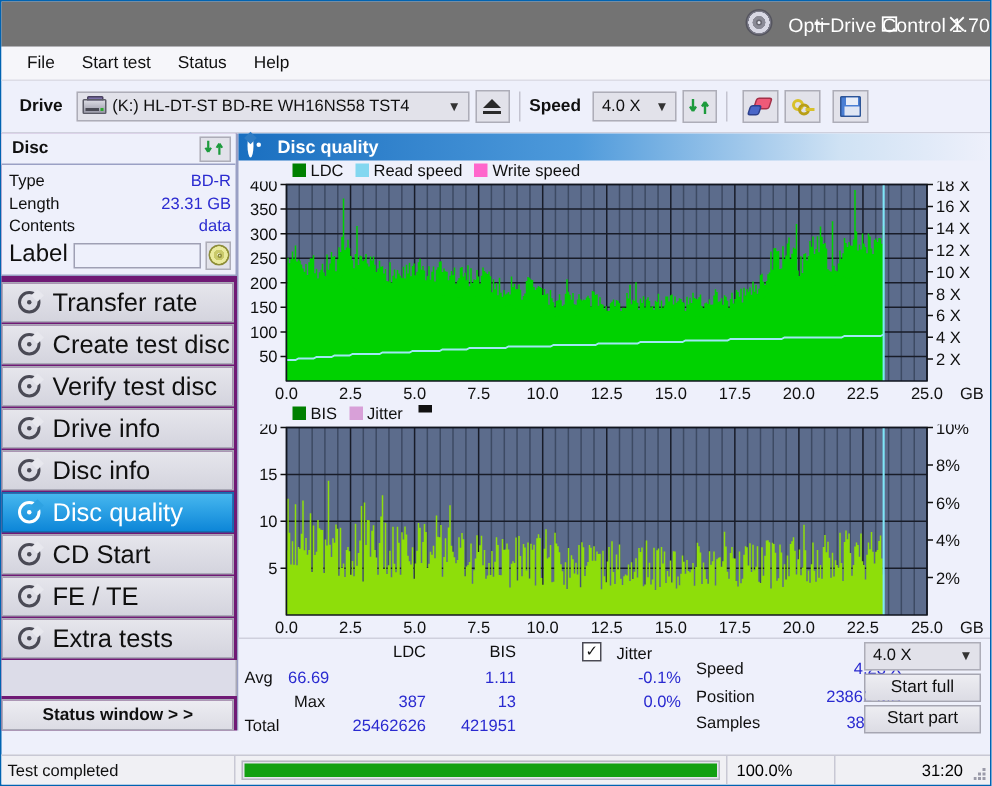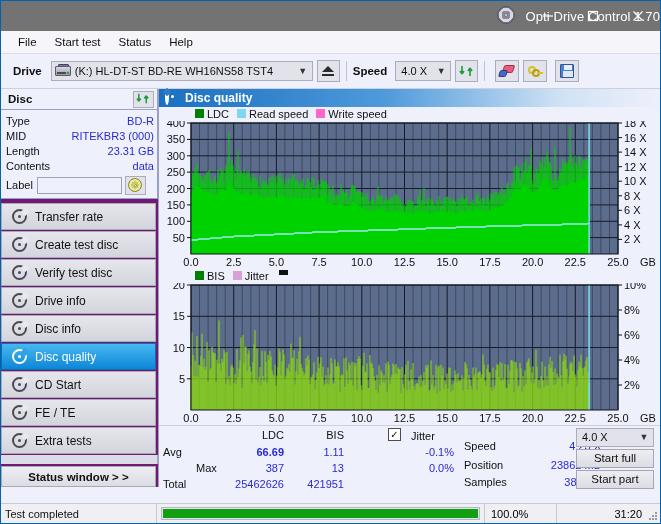--- a/index.html
+++ b/index.html
@@ -95,21 +95,21 @@
   .disc-head .t{font-weight:bold;font-size:11.5px;color:#101010;margin-left:4px;}
   .disc-head .btn{
     margin-left:auto;width:21px;height:17px;background:#e2e2ea;border:1px solid #adadb8;
     display:flex;align-items:center;justify-content:center;box-sizing:border-box;
   }
   .disc-rows{padding:3px 3px 3px 5px;}
   .drow{display:flex;align-items:center;height:15px;font-size:11px;}
   .drow .k{color:#101010;}
   .drow .v{margin-left:auto;color:#2a2ad0;text-align:right;}
   .label-row{display:flex;align-items:center;height:20px;margin-top:2px;}
-  .label-row .k{color:#101010;font-size:11px;}
+  .label-row .k{color:#101010;font-size:16px;}
   .label-in{
     margin-left:4px;width:85px;height:17px;background:#eef0fb;border:1px solid #9fa0b4;
     box-sizing:border-box;
   }
   .label-btn{
     margin-left:3px;width:21px;height:19px;background:#e2e2ea;border:1px solid #adadb8;
     display:flex;align-items:center;justify-content:center;box-sizing:border-box;
   }
   .cd-ic{width:14px;height:14px;border-radius:50%;
     background:radial-gradient(circle at 50% 50%, #f4f4dc 0 15%, #c9c96a 16% 42%, #eaea9e 43% 68%, #b5b545 69% 100%);
@@ -120,21 +120,21 @@
     height:27px;margin:0 2px 1px 0;display:flex;align-items:center;
     background:linear-gradient(#e6e6ec,#d4d4de);
     border:1px solid #a9a9b6;box-sizing:border-box;
   }
   .navitem.sel{
     background:linear-gradient(#47b8ef,#0d86d8);
     border:1px solid #0f6fae;
   }
   .navitem.sel .nl{color:#fff;}
   .navitem .ni{width:22px;margin-left:6px;display:flex;align-items:center;justify-content:center;}
-  .navitem .nl{font-size:12px;color:#101010;margin-left:5px;}
+  .navitem .nl{font-size:17px;color:#101010;margin-left:5px;}
   .gear{width:15px;height:15px;border-radius:50%;border:2px solid #4a4a55;box-sizing:border-box;position:relative;background:transparent;}
   .gear:after{content:"";position:absolute;left:4px;top:4px;width:3px;height:3px;border-radius:50%;background:#4a4a55;}
   .gear .sp{position:absolute;right:-3px;top:-2px;width:6px;height:6px;background:#e8e8ee;transform:rotate(45deg);}
   .navitem.sel .gear{border-color:#fff;}
   .navitem.sel .gear:after{background:#fff;}
   .navitem.sel .gear .sp{background:#2ea2e2;}
   .sb-spacer{flex:1;background:#dcdce8;border-right:1px solid #a9a9b6;}
   .status-btn{
     height:21px;margin:2px 2px 0 0;background:linear-gradient(#ededf2,#dcdce4);
     border:1px solid #a9a9b6;box-sizing:border-box;display:flex;align-items:center;justify-content:center;
@@ -288,24 +288,20 @@
                 <path d="M3 2 L3 10 M3 10 L1 7 M3 10 L5 7" stroke="#1d9b3d" stroke-width="1.6" fill="none"></path>
                 <path d="M11 12 L11 4 M11 4 L9 7 M11 4 L13 7" stroke="#1d9b3d" stroke-width="1.6" fill="none"></path>
               </svg>
             </div>
           </div>
         </div>
         <div class="disc-rows">
           <div class="drow">
             <span class="k">Type</span>
             <span class="v">BD-R</span>
-          </div>
-          <div class="drow">
-            <span class="k">MID</span>
-            <span class="v">RITEKBR3 (000)</span>
           </div>
           <div class="drow">
             <span class="k">Length</span>
             <span class="v">23.31 GB</span>
           </div>
           <div class="drow">
             <span class="k">Contents</span>
             <span class="v">data</span>
           </div>
           <div class="label-row">
@@ -642,21 +638,21 @@
       </div>
 
       <div class="stats">
         <div class="cell" style="left:63px;top:3px;width:62px;text-align:right;">LDC</div>
         <div class="cell" style="left:133px;top:3px;width:52px;text-align:right;">BIS</div>
 
         <div class="cell" style="left:4px;top:20px;">Avg</div>
         <div class="cell" style="left:4px;top:36px;margin-left:33px;">Max</div>
         <div class="cell" style="left:4px;top:52px;">Total</div>
 
-        <div class="cell val" style="left:33px;top:20px;width:92px;text-align:right;font-weight:bold;">66.69</div>
+        <div class="cell val" style="left:33px;top:20px;width:92px;">66.69</div>
         <div class="cell val" style="left:33px;top:36px;width:92px;text-align:right;">387</div>
         <div class="cell val" style="left:33px;top:52px;width:92px;text-align:right;">25462626</div>
 
         <div class="cell val" style="left:133px;top:20px;width:52px;text-align:right;">1.11</div>
         <div class="cell val" style="left:133px;top:36px;width:52px;text-align:right;">13</div>
         <div class="cell val" style="left:133px;top:52px;width:52px;text-align:right;">421951</div>
 
         <div class="cell" style="left:229px;top:2px;">
           <span class="chk">
               <span>✓</span>

